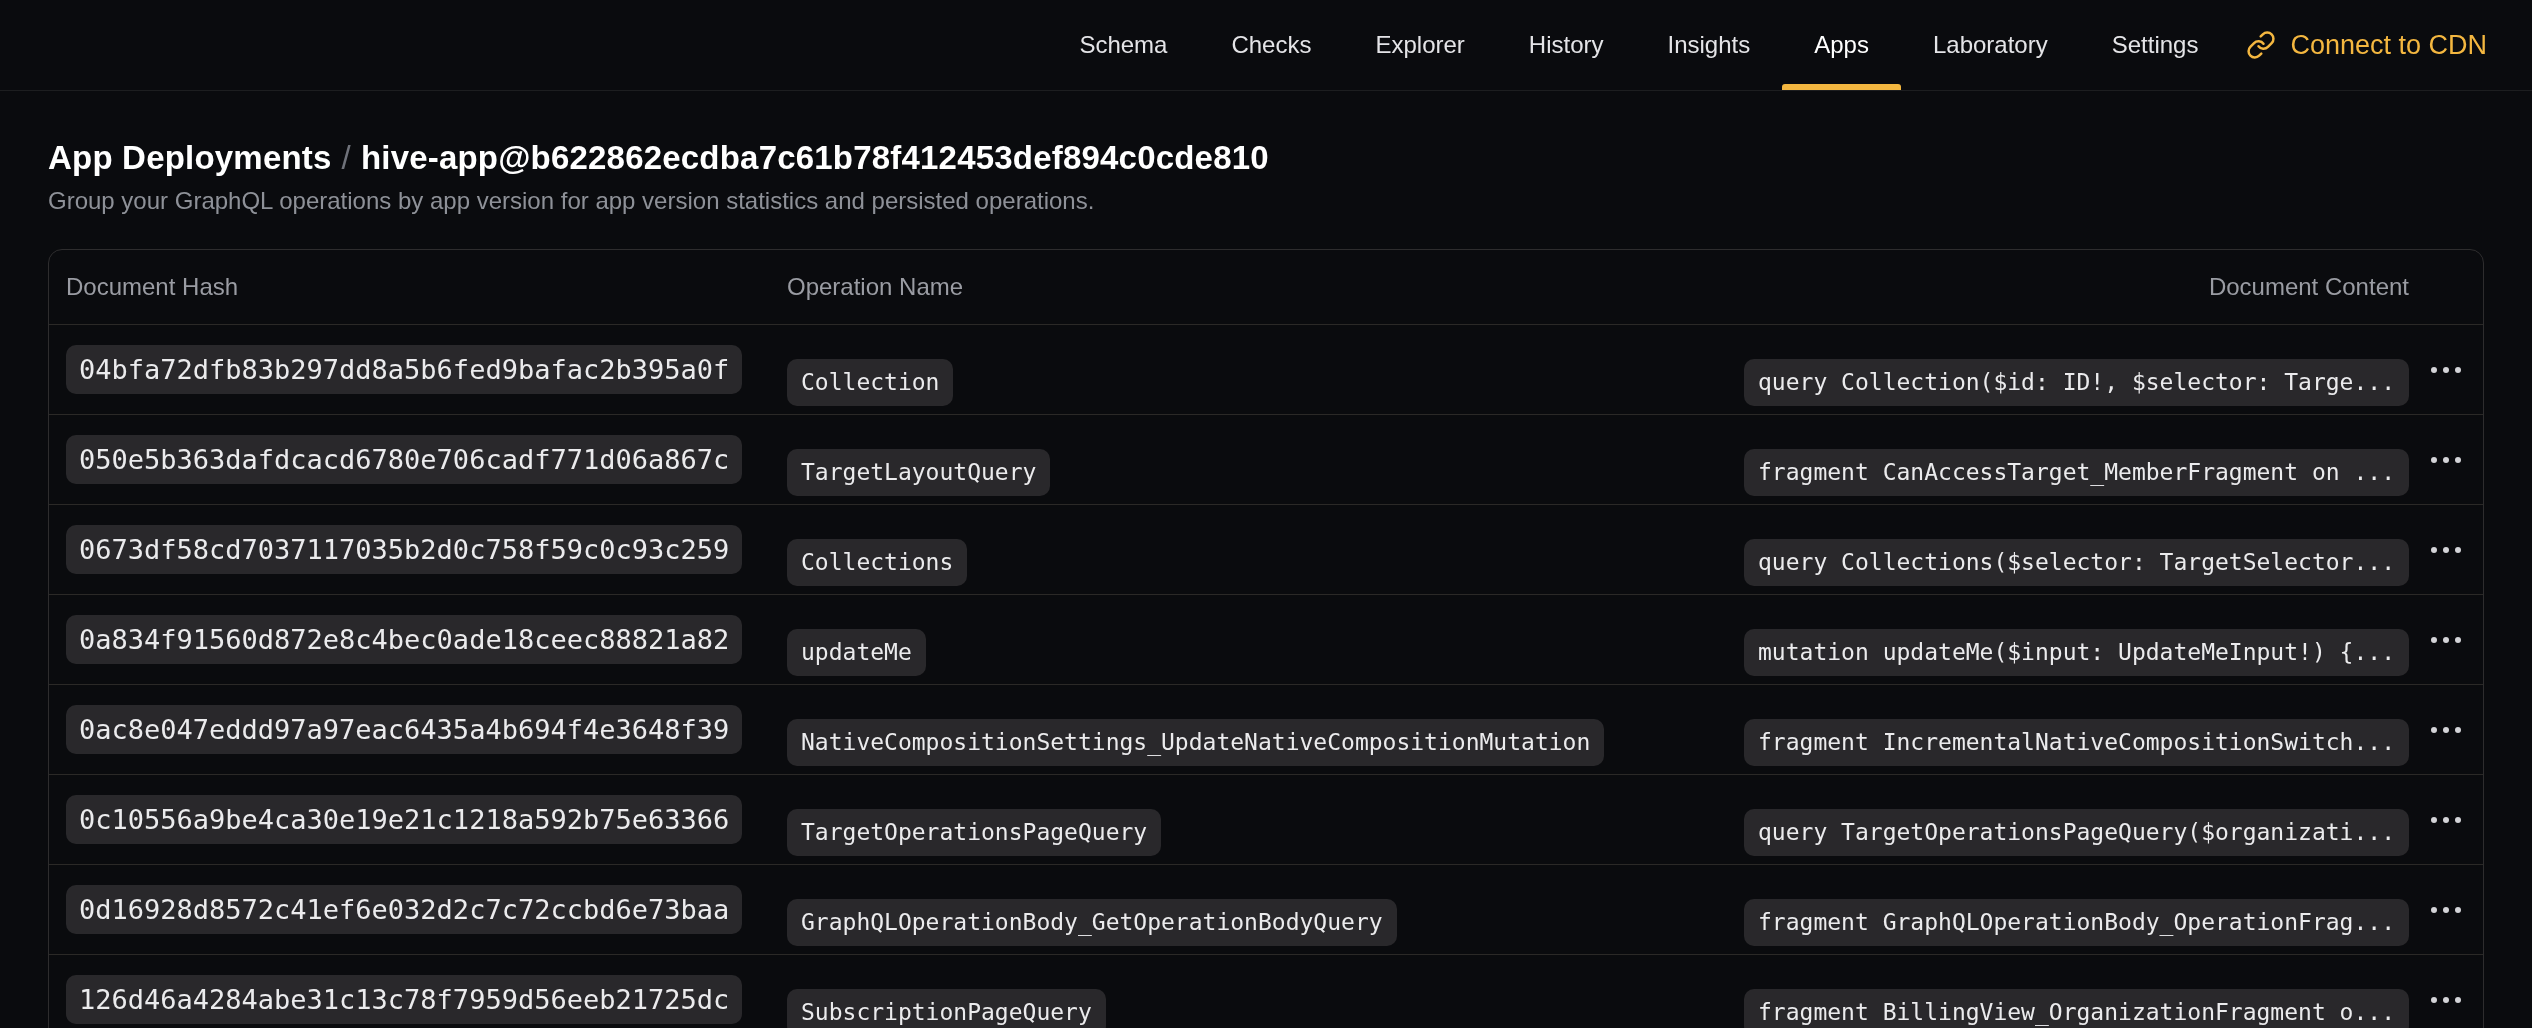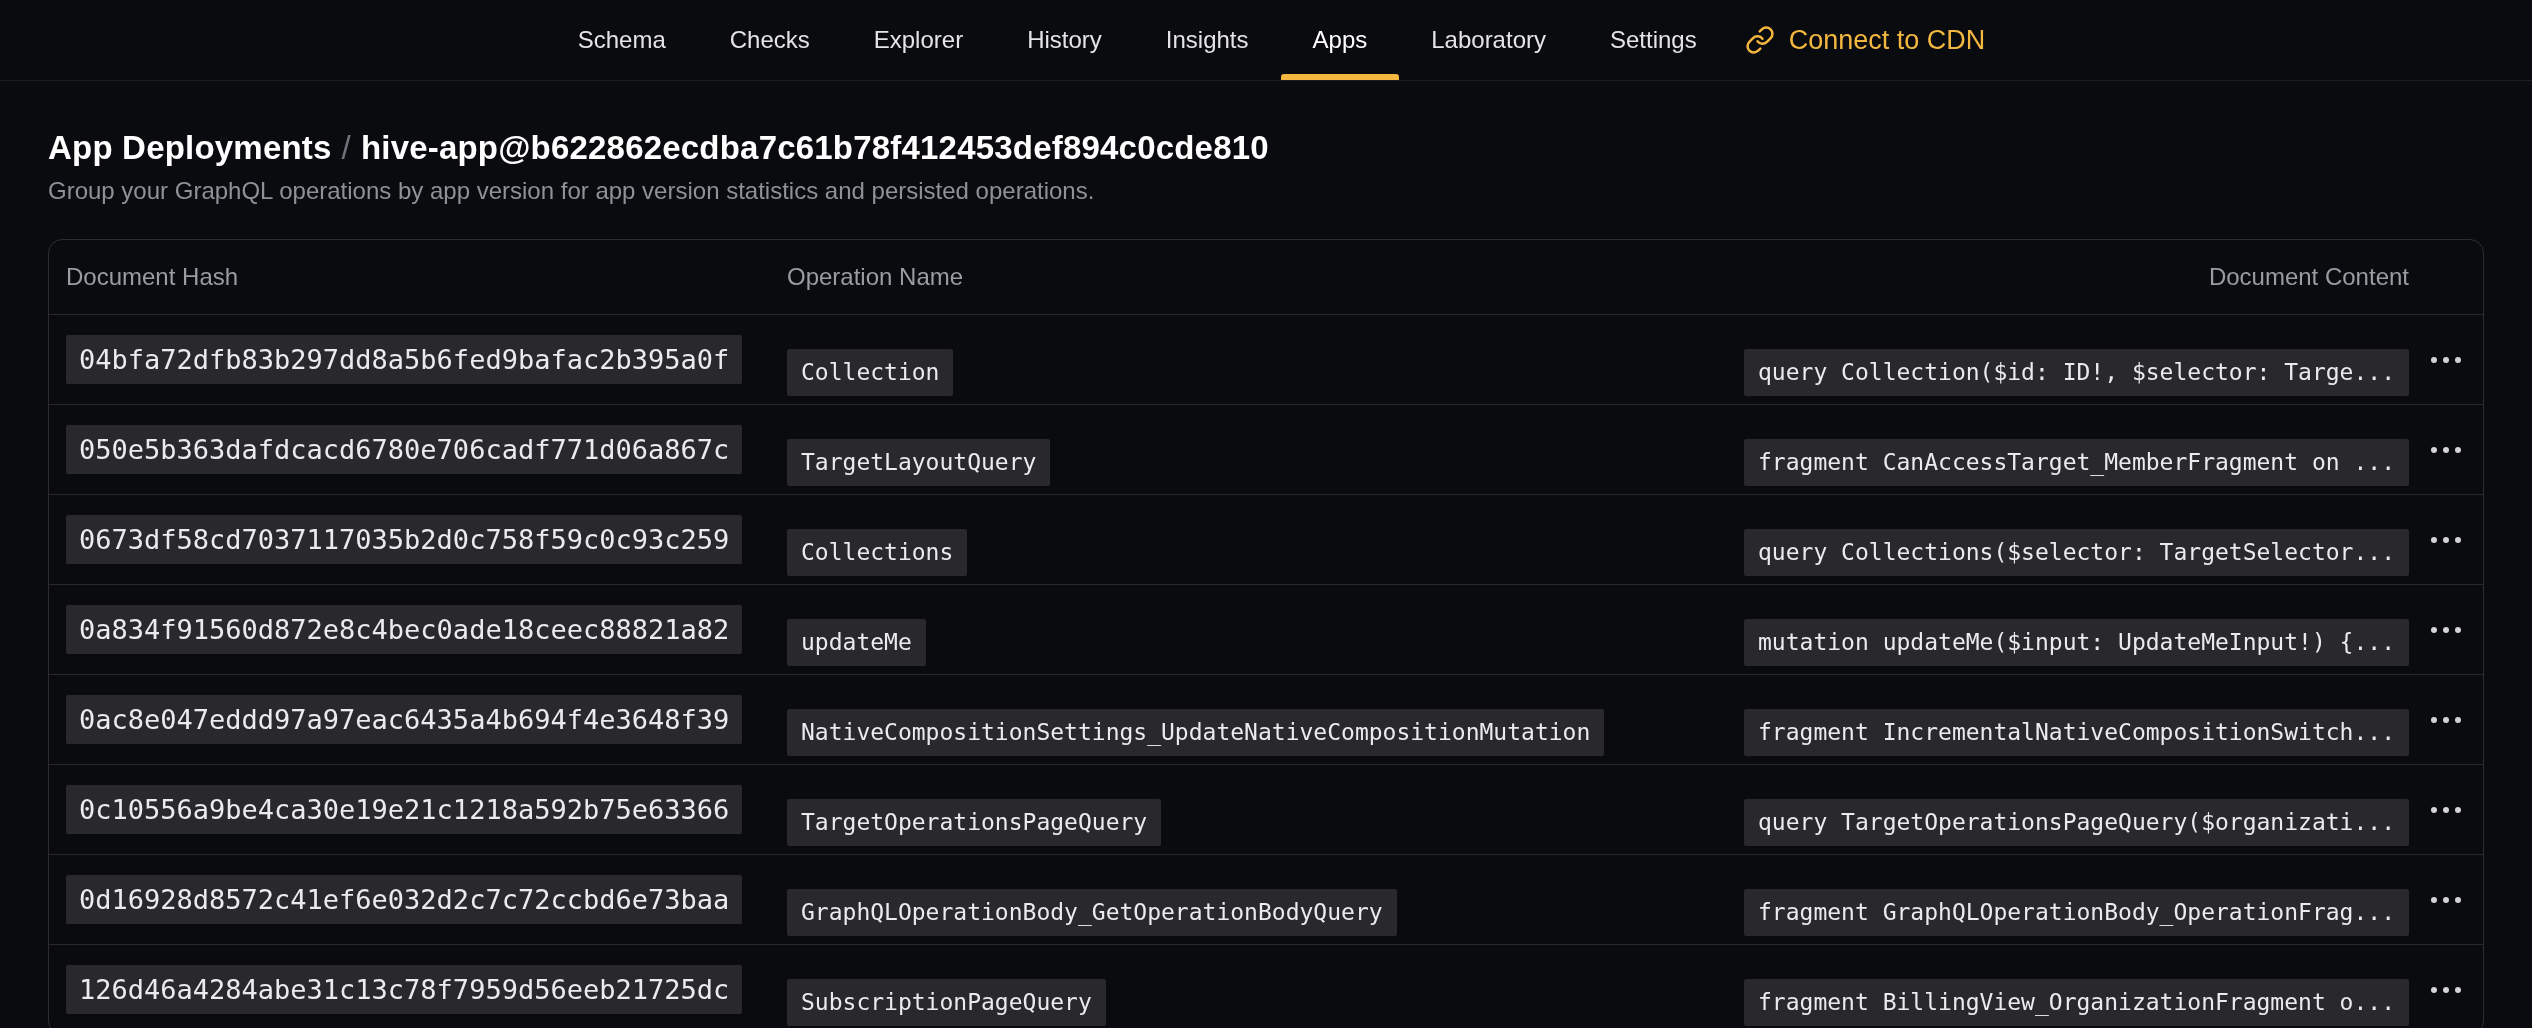--- a/index.html
+++ b/index.html
@@ -13,23 +13,23 @@
   html, body {
     width: 2532px; height: 1028px;
     overflow: hidden;
     background: var(--background);
     font-family: "Liberation Sans", sans-serif;
     color: #ececee;
   }
 
   
   .topnav {
-    height: 81px;
+    height: 91px;
     display: flex; align-items: stretch;
-    justify-content: center;
+    justify-content: flex-end;
     border-bottom: 1px solid rgba(255,255,255,0.08);
     padding-left: 44px; padding-right: 45px;
     background: var(--background);
     gap: 16px;
   }
   .nav-tabs { display: flex; align-items: stretch; }
   .nav-tab {
     position: relative;
     display: flex; align-items: center;
     padding: 0 32px;
@@ -99,21 +99,21 @@
     height: 90px;
     border-top: 1px solid var(--separator);
   }
   .cell { display: flex; align-items: center; min-width: 0; }
   .cell-content { justify-self: end; }
   .badge {
     display: inline-block;
     background: var(--badge-background);
     color: #ebebed;
     font-family: "DejaVu Sans Mono", monospace;
-    border-radius: 2px;
+    border-radius: 10px;
     line-height: 1;
     white-space: nowrap;
   }
   .badge.hash { font-size: 27px; padding: 11px 13px; }
   .badge.op, .badge.doc { font-size: 23px; padding: 12px 14px; margin-top: 26px; }
 
   .dots-btn {
     background: none; border: none;
     display: flex; align-items: center; justify-content: center;
     gap: 6px;

